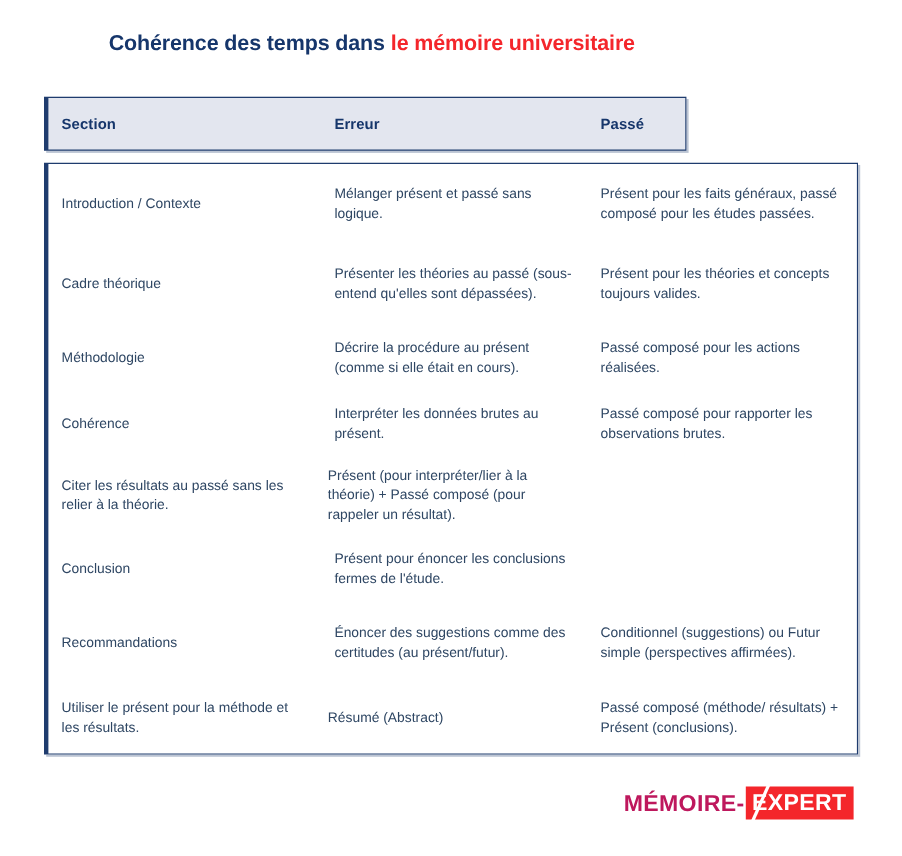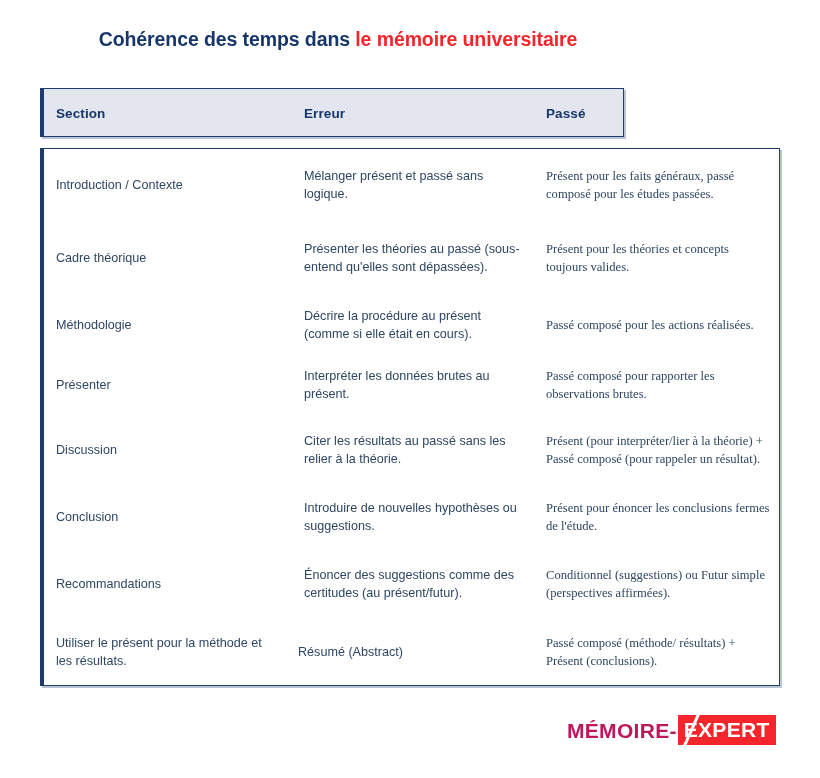--- a/index.html
+++ b/index.html
@@ -105,21 +105,20 @@
   }
   .cell.c2 {
     width: 242px;
     flex: 0 0 242px;
     padding-right: 18px;
   }
   .cell.c3 {
     width: 234px;
     flex: 0 0 234px;
     padding-right: 10px;
-    font-family: Liberation Serif, serif;
   }
 
   
   .row.r0 { height: 73px; }
   .row.r1 { height: 73px; }
   .row.r2 { height: 62px; }
   .row.r3 { height: 58px; }
   .row.r4 { height: 72px; }
   .row.r5 { height: 62px; }
   .row.r6 { height: 71px; }
@@ -196,34 +195,32 @@
       <div class="cell c3">Présent pour les théories et concepts toujours valides.</div>
     </div>
 
     <div class="row r2">
       <div class="cell c1">Méthodologie</div>
       <div class="cell c2">Décrire la procédure au présent (comme si elle était en cours).</div>
       <div class="cell c3">Passé composé pour les actions réalisées.</div>
     </div>
 
     <div class="row r3">
-      <div class="cell c1">Présenter</div>
+      <div class="cell c1">Cohérence</div>
       <div class="cell c2">Interpréter les données brutes au présent.</div>
       <div class="cell c3">Passé composé pour rapporter les observations brutes.</div>
     </div>
 
     <div class="row r4">
-      <div class="cell c1">Discussion</div>
       <div class="cell c2">Citer les résultats au passé sans les relier à la théorie.</div>
       <div class="cell c3">Présent (pour interpréter/lier à la théorie) + Passé composé (pour rappeler un résultat).</div>
     </div>
 
     <div class="row r5">
       <div class="cell c1">Conclusion</div>
-      <div class="cell c2">Introduire de nouvelles hypothèses ou suggestions.</div>
       <div class="cell c3">Présent pour énoncer les conclusions fermes de l'étude.</div>
     </div>
 
     <div class="row r6">
       <div class="cell c1">Recommandations</div>
       <div class="cell c2">Énoncer des suggestions comme des certitudes (au présent/futur).</div>
       <div class="cell c3">Conditionnel (suggestions) ou Futur simple (perspectives affirmées).</div>
     </div>
 
     <div class="row r7">

